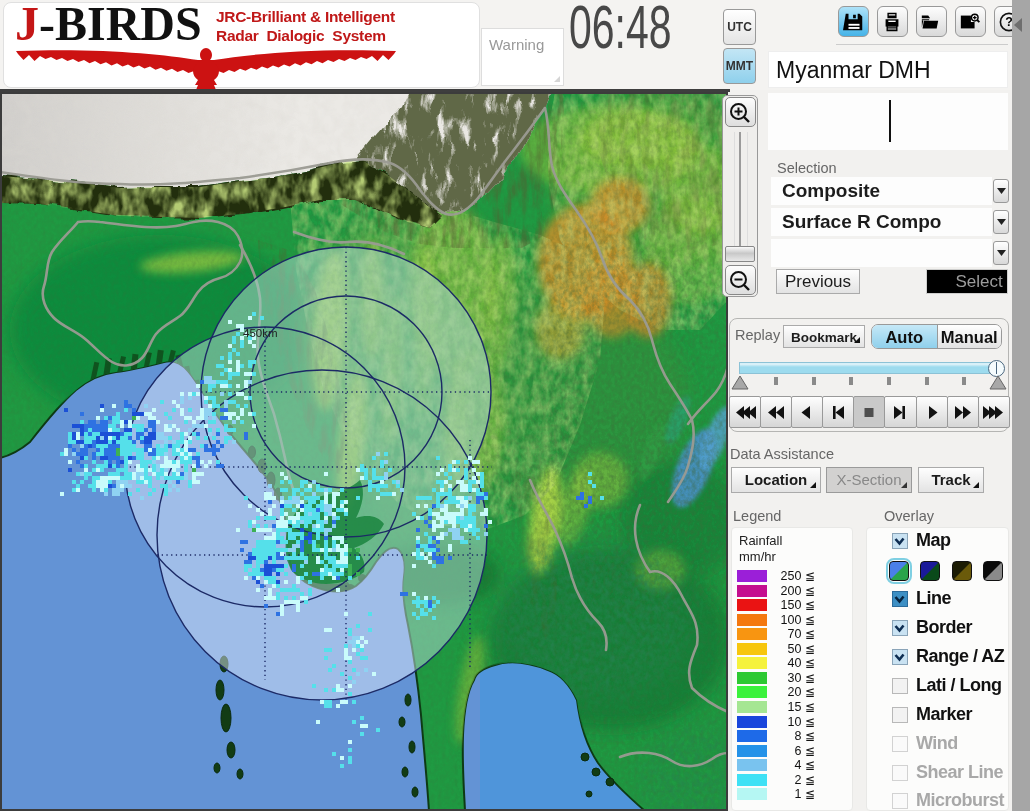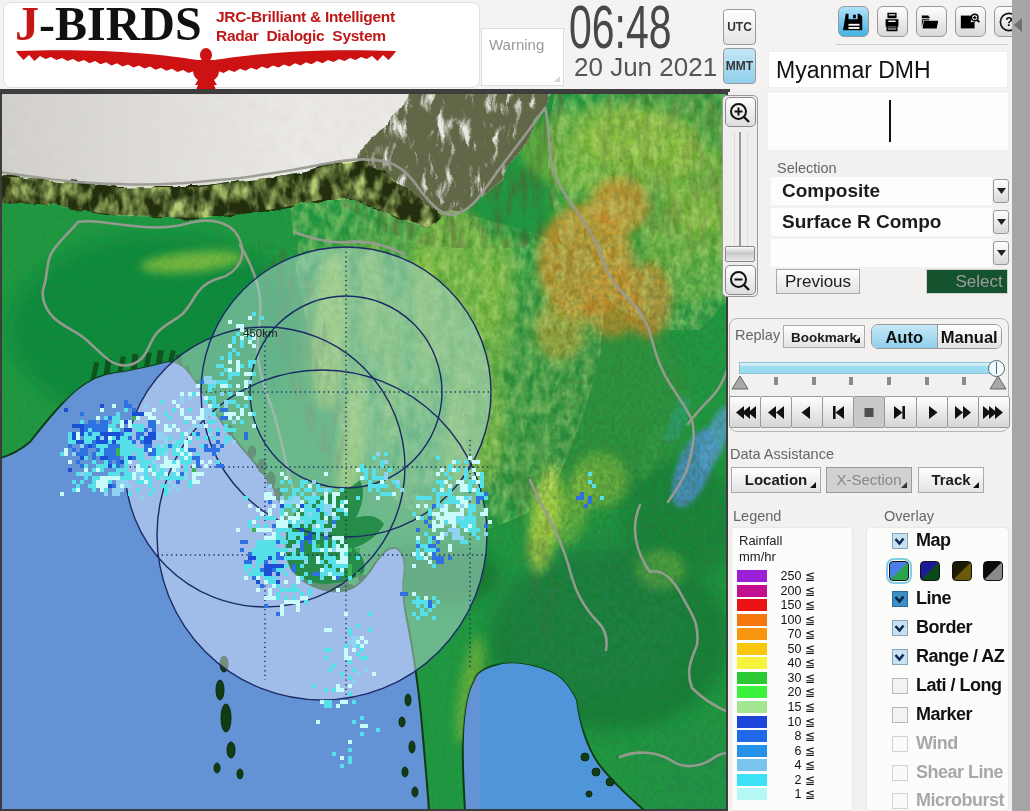--- a/index.html
+++ b/index.html
@@ -24,21 +24,21 @@
 #hdrline { position:absolute; left:0; top:89px; width:730px; height:3px; background:#3e3e3e; z-index:5; }
 
 #panel { position:absolute; left:728px; top:92px; width:302px; height:719px; background:#f2f1ef; }
 #txtarea { position:absolute; left:768px; top:93px; width:240px; height:57px; background:#fdfdfd; z-index:10; }
 #cursor { position:absolute; left:121px; top:7px; width:1.5px; height:42px; background:#111; }
 .plabel { position:absolute; font-size:14.5px; color:#666; z-index:10; }
 .dd { position:absolute; left:771px; width:221px; height:28px; background:#fdfdfd; z-index:10; }
 .dd span { position:absolute; left:11px; top:3px; font-size:19px; font-weight:bold; color:#1c1c1c; }
 .ddbtn { position:absolute; left:993px; width:16px; height:24px; background:linear-gradient(#fff,#d8d8d8); border:1px solid #999; border-radius:3px; z-index:10; display:flex; align-items:center; justify-content:center; }
 .btn { position:absolute; border:1px solid #aaa; border-radius:0; background:linear-gradient(#fefefe,#e3e3e3); font-size:17px; color:#1c1c1c; text-align:center; line-height:24px; z-index:10; }
-.btndis { background:#14532d; border-color:#cfcfce; color:#9c9c9c;padding-left:24px; }
+.btndis { background:#000000; border-color:#cfcfce; color:#9c9c9c;padding-left:24px; }
 .btnsm { font-size:15px; font-weight:bold; line-height:23px; }
 .btnsm.btnpressed { background:#d2d1d0; color:#888; border-color:#9a9a9a; font-weight:normal; font-size:15px; }
 .ctri { position:absolute; right:3px; bottom:3px; }
 #replaybox { position:absolute; left:729px; top:318px; width:280px; height:114px; border:1.5px solid #b5b5b3; border-radius:8px; z-index:5; }
 #automan { position:absolute; left:871px; top:324px; width:131px; height:25px; border:1px solid #999; border-radius:7px; overflow:hidden; z-index:10; display:flex; }
 #auto { width:66px; background:linear-gradient(#c5e8f7,#8fd0ec); font-size:16.5px; font-weight:bold; color:#111; text-align:center; line-height:24px; border-right:1px solid #999; }
 #manual { width:64px; background:linear-gradient(#fff,#e2e2e2); font-size:16.5px; font-weight:bold; color:#111; text-align:center; line-height:24px; }
 #slider { position:absolute; left:739px; top:362px; width:258px; height:12px; background:linear-gradient(#d8f0f8 15%,#9ddbee 40%); border:1px solid #8cc2d6; z-index:10; }
 #shandle { position:absolute; left:988px; top:360px; width:17px; height:17px; border-radius:50%; background:#f4fbfd; border:1.6px solid #4a667e; z-index:11; }
 #shandle::after { content:""; position:absolute; left:6.8px; top:1px; width:1.6px; height:12px; background:#4a667e; }
@@ -86,21 +86,20 @@
     </g>
   </svg>
  </div>
  <div id="warnbox">
       <span>Warning</span>
       <svg width="8" height="8" style="position:absolute;right:2px;bottom:2px" viewBox="0 0 8 8">
         <path d="M7,1 L7,7 L1,7 Z" fill="#d5d5d5"></path>
       </svg>
     </div>
  <div id="clock">06:48</div>
- <div id="date">20 Jun 2021</div>
  <div class="tz" id="utc">UTC</div>
  <div class="tz sel" id="mmt">MMT</div>
  <div id="toolbar">
   <div class="tb tbsel"><svg width="22" height="22" viewBox="0 0 24 24">
           <path fill="#000" d="M3,3 h15 l3,3 v15 h-21 Z M6,3 v6 h10 v-6 Z M11,4 h3 v4 h-3 Z M5,13 h14 v8 h-14 Z"></path>
           <rect x="6" y="14" width="12" height="2" fill="#fff"></rect>
           <rect x="6" y="17.5" width="12" height="2" fill="#fff"></rect>
         </svg></div>
   <div class="tb"><svg width="22" height="22" viewBox="0 0 24 24">
           <path fill="#000" d="M5,9 h14 v8 h-14 Z"></path>

